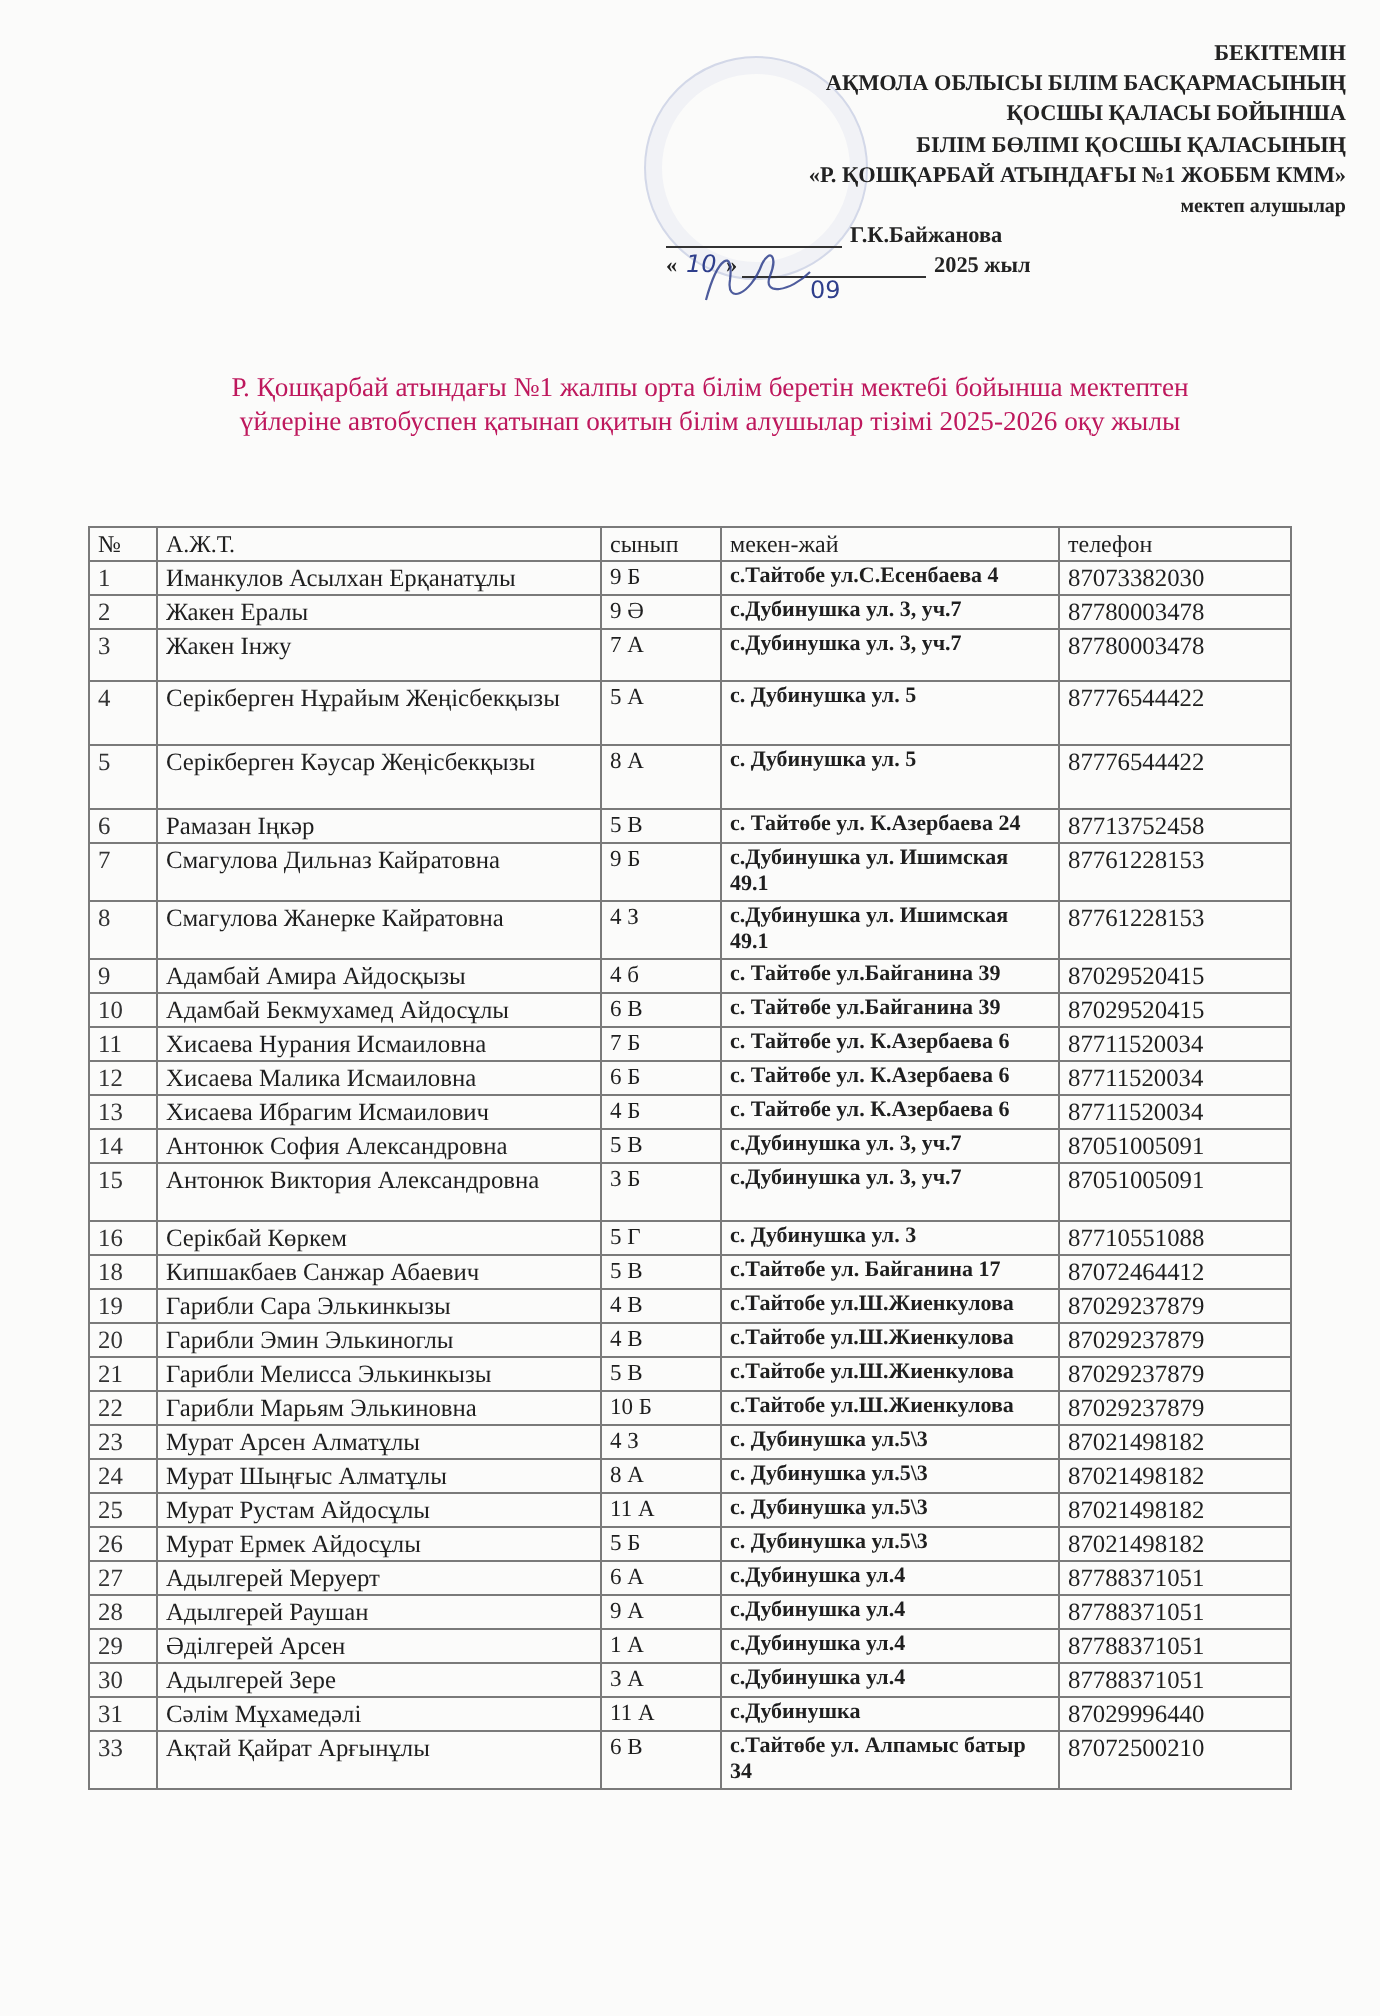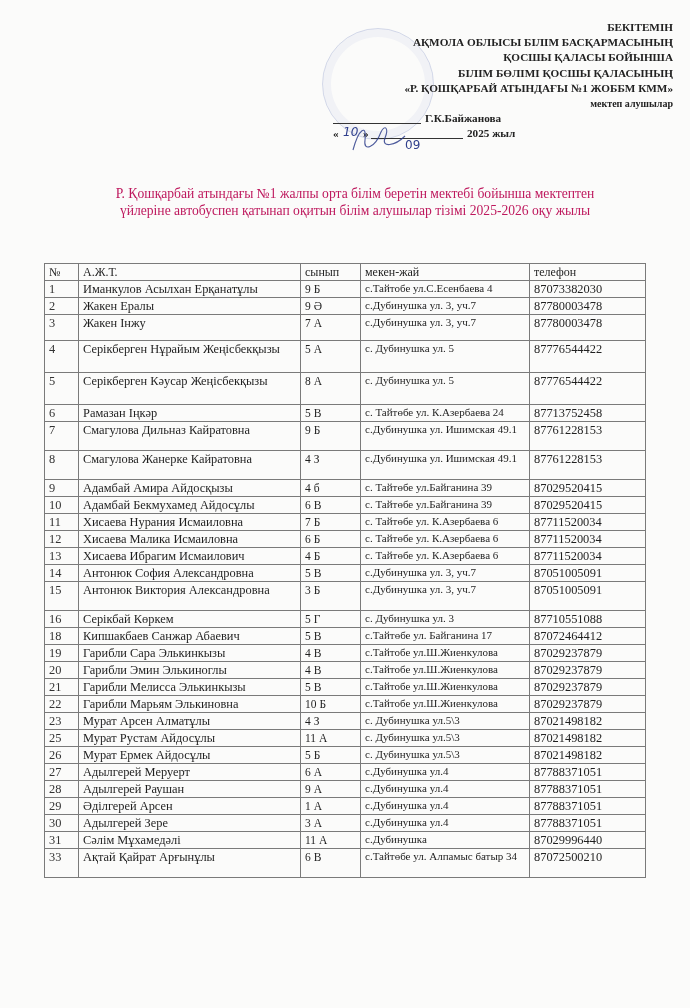--- a/index.html
+++ b/index.html
@@ -35,21 +35,21 @@
   table {
     position: absolute; left: 44px; top: 263px; border-collapse: collapse;
     font-size: 12.4px; line-height: 14px; color: #1f1f1f;
   }
   td, th {
     border: 1px solid #7a7a7a; padding: 1px 4px 1px 4px; vertical-align: top; text-align: left;
     font-weight: normal;
   }
   th { font-size: 12px; }
   td.num { color: #333; }
-  td.addr { font-size: 11px; line-height: 13px; }
+  td.addr { font-size: 11px; line-height: 13px; font-weight: bold; }
   td.cls { font-size: 11.5px; }
   col.c1 { width: 34px; } col.c2 { width: 222px; } col.c3 { width: 60px; } col.c4 { width: 169px; } col.c5 { width: 116px; }
 </style>
 </head>
 <body>
 
 <div class="stamp"></div>
 
 <div class="approval">
   <div>БЕКІТЕМІН</div>
@@ -247,20 +247,27 @@
         <td class="phone">87029237879</td>
       </tr>
       <tr>
         <td class="num">23</td>
         <td class="name">Мурат Арсен Алматұлы</td>
         <td class="cls">4 З</td>
         <td class="addr">с. Дубинушка ул.5\3</td>
         <td class="phone">87021498182</td>
       </tr>
       <tr>
+        <td class="num">24</td>
+        <td class="name">Мурат Шыңғыс Алматұлы</td>
+        <td class="cls">8 А</td>
+        <td class="addr">с. Дубинушка ул.5\3</td>
+        <td class="phone">87021498182</td>
+      </tr>
+      <tr>
         <td class="num">25</td>
         <td class="name">Мурат Рустам Айдосұлы</td>
         <td class="cls">11 А</td>
         <td class="addr">с. Дубинушка ул.5\3</td>
         <td class="phone">87021498182</td>
       </tr>
       <tr>
         <td class="num">26</td>
         <td class="name">Мурат Ермек Айдосұлы</td>
         <td class="cls">5 Б</td>

